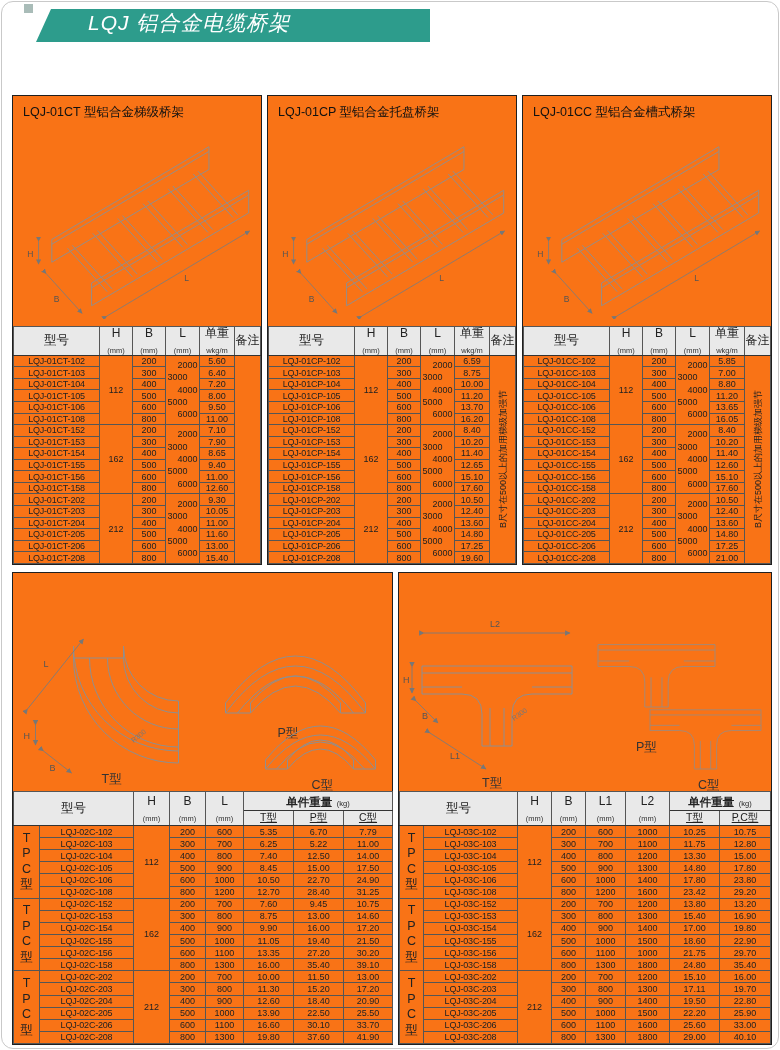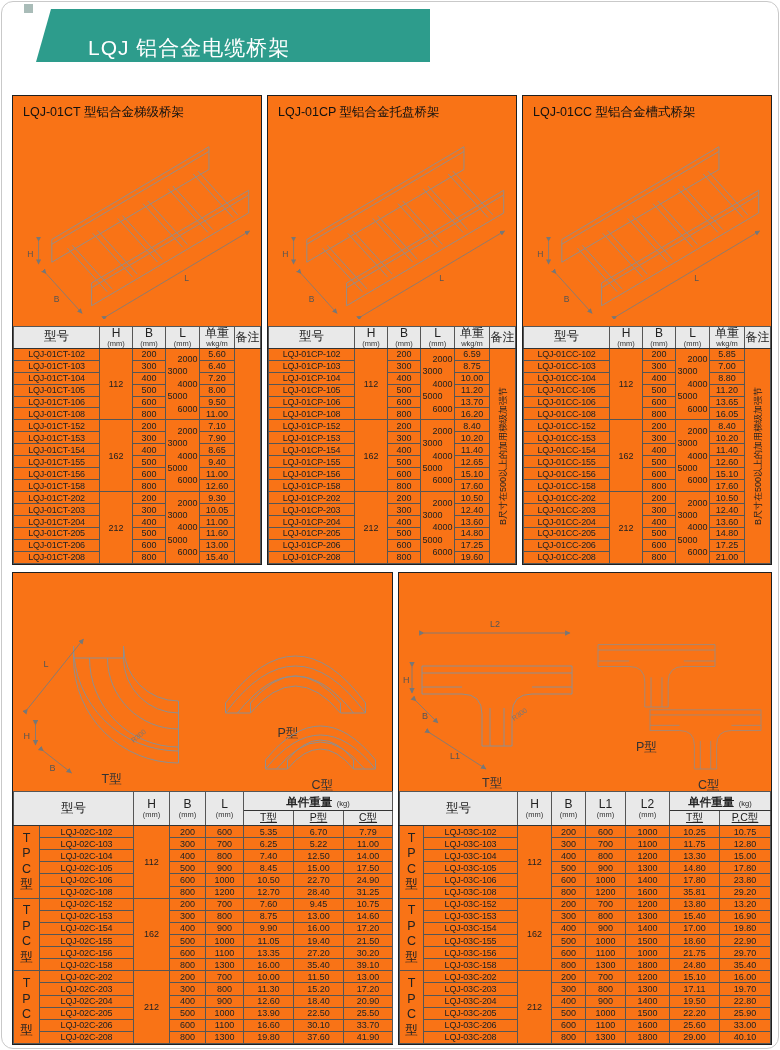--- a/index.html
+++ b/index.html
@@ -6,23 +6,23 @@
   body{
     width:780px;height:1050px;position:relative;background:#fff;
     font-family:"Liberation Sans","DejaVu Sans",sans-serif;color:#222;
     overflow:hidden;
   }
   .page-border{position:absolute;inset:1px;border:1px solid #c9c9c9;border-radius:12px;pointer-events:none;}
 
   
   .deco-square{position:absolute;left:24px;top:4px;width:9px;height:9px;background:#6f8f88;opacity:.6;}
   .banner{
-    position:absolute;left:36px;top:9px;width:394px;height:53px;background:#2d9c8c;
+    position:absolute;left:36px;top:9px;width:394px;height:33px;background:#2d9c8c;
     clip-path:polygon(15px 0,100% 0,100% 100%,0 100%);
-    display:flex;align-items:flex-end;padding-left:52px;box-sizing:border-box;
+    display:flex;align-items:flex-start;padding-left:52px;box-sizing:border-box;font-style:italic;
   }
   .banner-title{color:#fff;font-size:21px;letter-spacing:1px;}
 
   
   .panel{position:absolute;border:1.5px solid #1f1f1f;background:#f97316;box-sizing:border-box;}
   .panel-title{position:absolute;left:10px;top:8px;font-size:12.5px;font-weight:500;color:#111;white-space:nowrap;}
   .drawing{position:absolute;left:2px;right:2px;}
   .drawing svg{width:100%;height:100%;display:block;}
 
   #panel-ct{left:12px;top:95px;width:250px;height:470px;}
@@ -38,21 +38,21 @@
   table{border-collapse:collapse;table-layout:fixed;width:100%;border:1.5px solid #2e2e2e;}
   .dtable{position:absolute;left:0;right:0;bottom:0;border-radius:14px;}
   td,th{border:1px solid #565656;padding:0;text-align:center;vertical-align:middle;overflow:hidden;font-weight:normal;}
   thead th{background:#e9e9e9;border-bottom:1.6px solid #333;}
   .top-table{height:238px;}
   .bot-table{height:253px;}
   .top-table td{font-size:9px;}
   .bot-table td{font-size:9px;}
   .hd-main{font-size:12px;line-height:1.1;}
   .hd-model{font-size:12.5px;}
-  .hd-sub{font-size:7.5px;line-height:1;color:#333;}
+  .hd-sub{font-size:7.5px;line-height:1;color:#333;margin-top:7px;}
   .u{text-decoration:underline;}
   .model-cell{font-size:8.8px;letter-spacing:-0.2px;}
   .hcell{font-size:9px;}
   .lcell{font-size:8.5px;}
   .lopt{line-height:12.4px;}
   .lopt.o{transform:translateX(5px);}
   .lopt.e{transform:translateX(-5px);}
   .rcell{position:relative;}
   .vtext{
     position:absolute;left:50%;top:50%;width:190px;height:12px;
@@ -1033,21 +1033,21 @@
           <td>1000</td>
           <td>1400</td>
           <td>17.80</td>
           <td>23.80</td>
         </tr>
         <tr class="">
           <td class="model-cell">LQJ-03C-108</td>
           <td>800</td>
           <td>1200</td>
           <td>1600</td>
-          <td>35.81</td>
+          <td>23.42</td>
           <td>29.20</td>
         </tr>
         <tr class="grp">
           <td class="gcell" rowspan="6">
             <div>T</div>
             <div>P</div>
             <div>C</div>
             <div>型</div>
           </td>
           <td class="model-cell">LQJ-03C-152</td>

